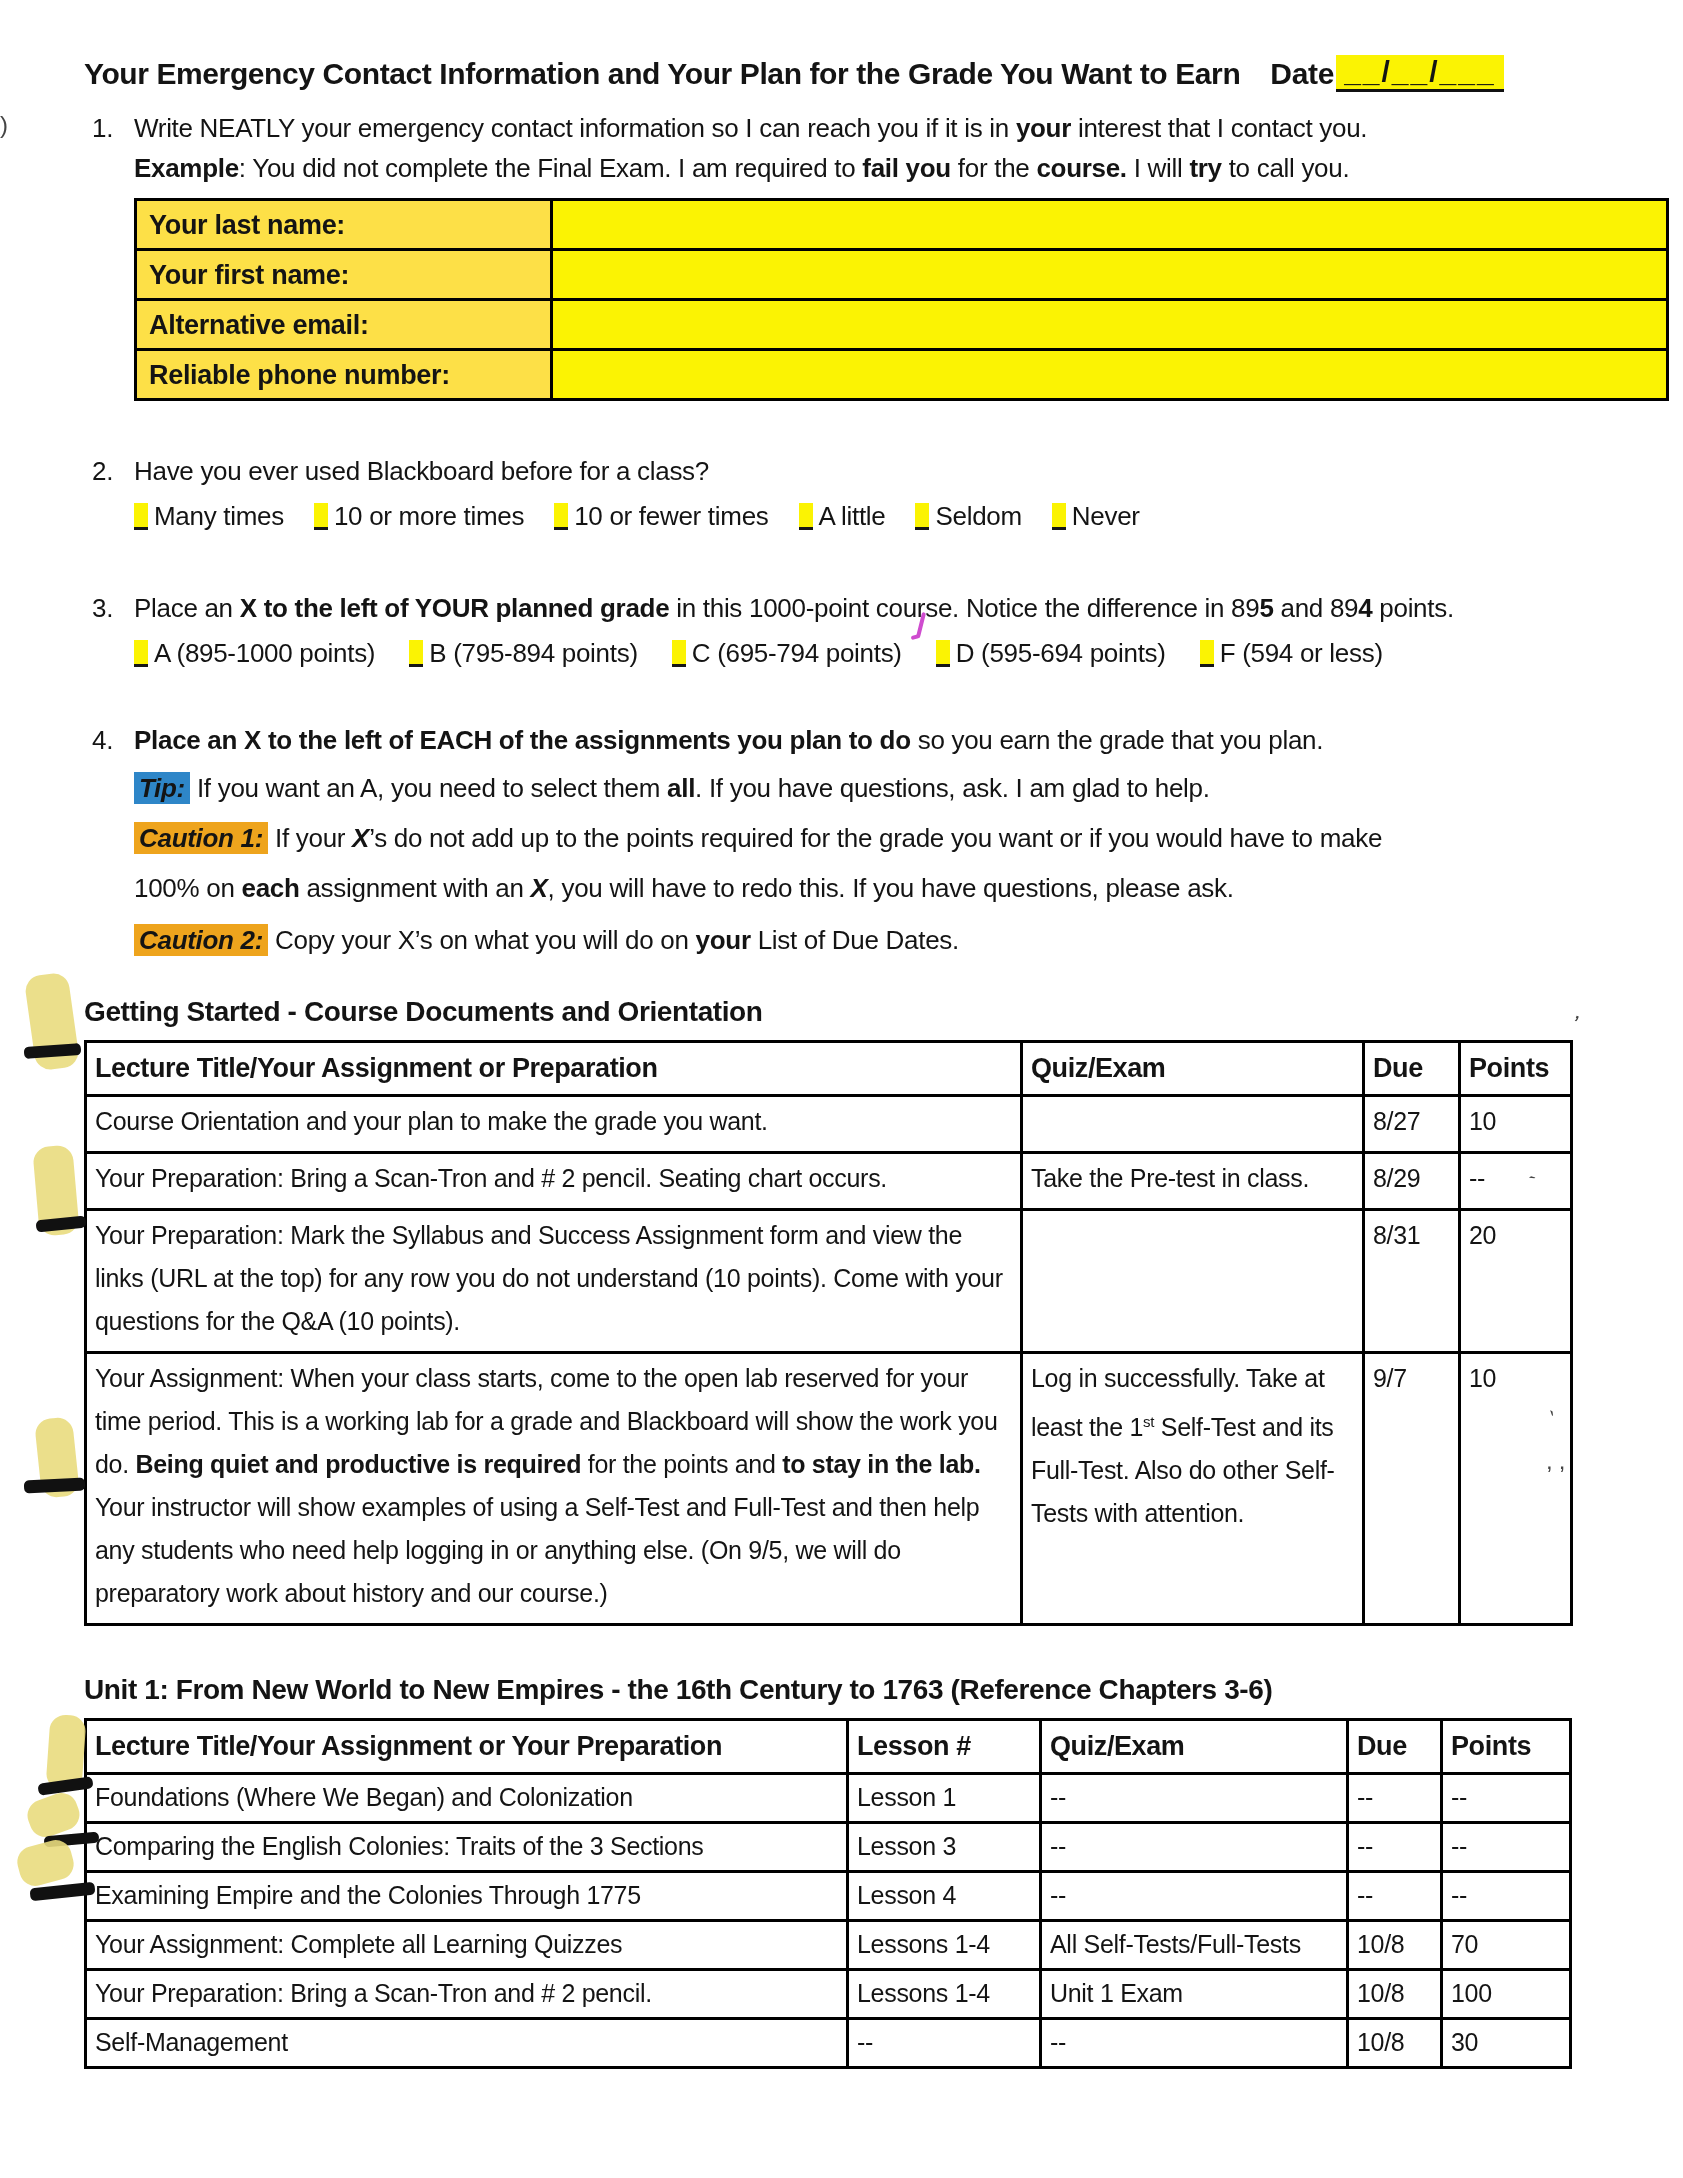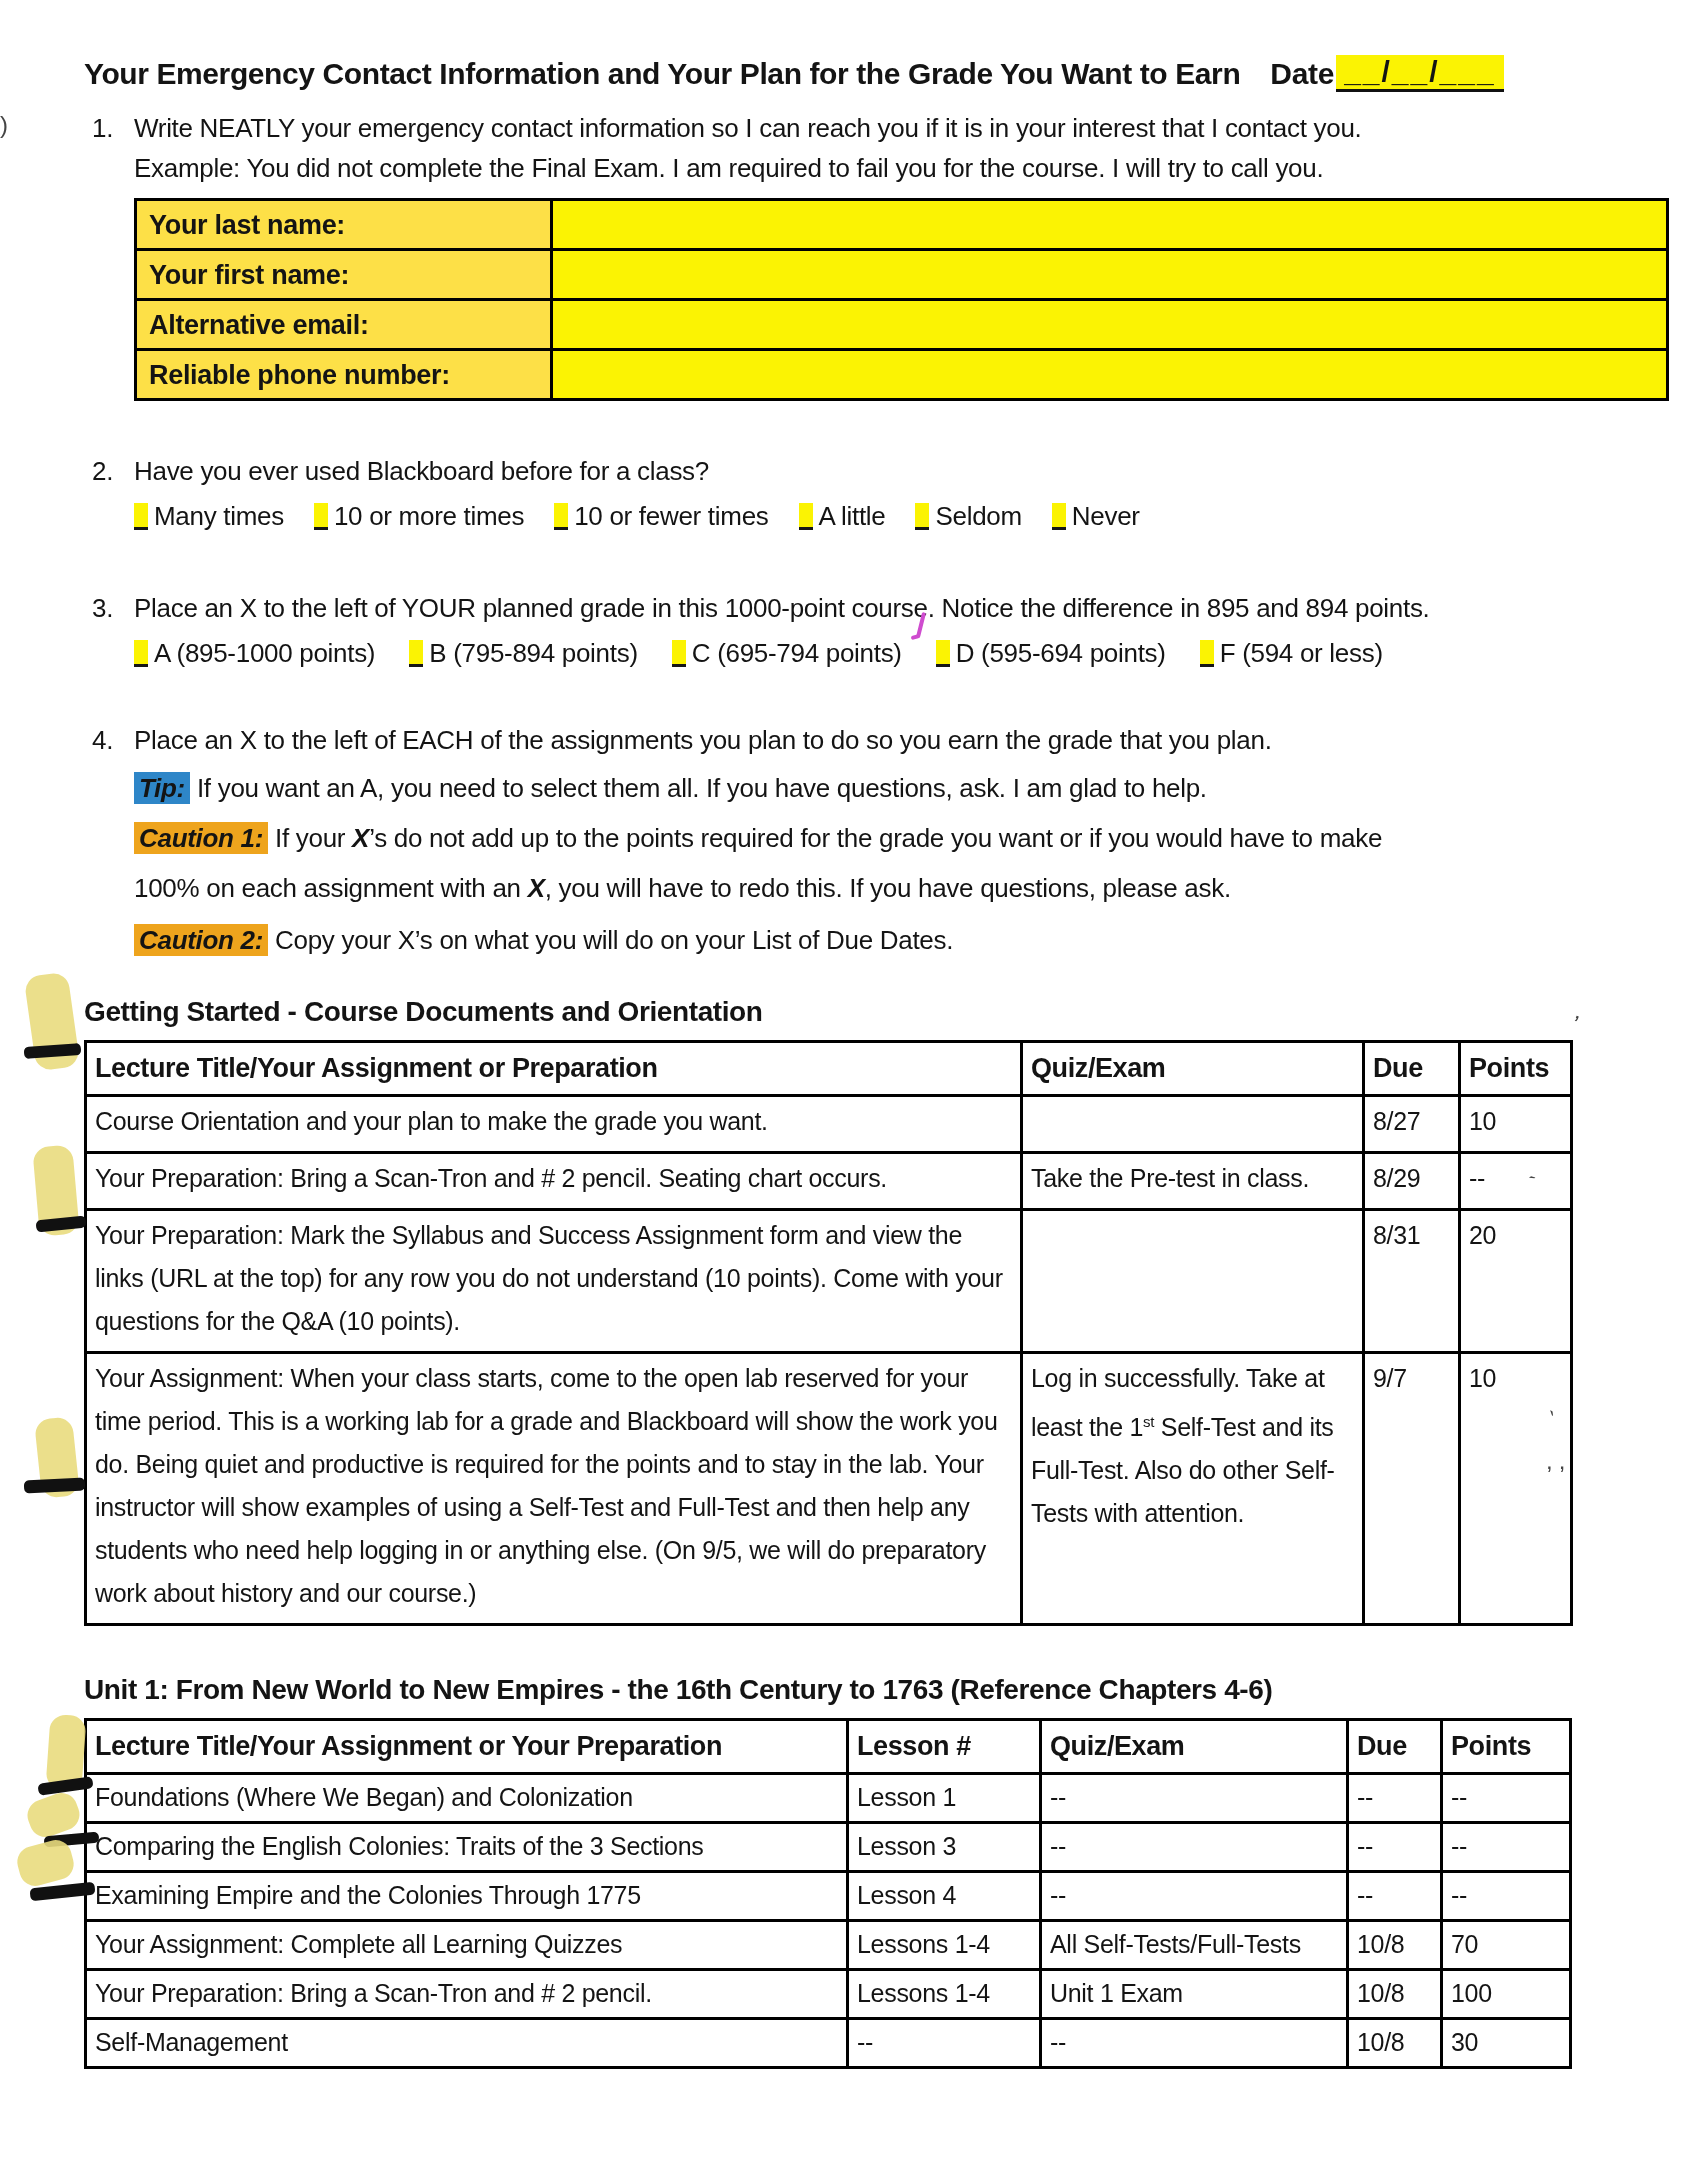--- a/index.html
+++ b/index.html
@@ -5,21 +5,21 @@
   * { margin:0; padding:0; box-sizing:border-box; }
   html,body { background:#ffffff; }
   body {
     width:1683px; height:2178px; position:relative; overflow:hidden;
     font-family:"Liberation Sans", sans-serif; color:#141414;
     letter-spacing:-0.3px;
   }
   .page { position:absolute; inset:0; padding:55px 59px 0 84px; }
 
   
-  .b   { font-weight:normal; }
+  .b   { font-weight:bold; }
   .bi  { font-weight:bold; font-style:italic; }
   .sup { vertical-align:super; font-size:0.6em; }
   .hl-yellow { background:#fbf303; }
 
   .titlebar { display:flex; align-items:baseline; gap:30px; }
   .titlebar h1 { font-size:30px; font-weight:bold; letter-spacing:-0.4px; }
   .date-group { display:flex; align-items:center; gap:2px; font-size:30px; font-weight:bold; }
   .date-blank { padding:0 8px; letter-spacing:2px; border-bottom:3px solid #111; }
 
   .item { display:flex; }
@@ -186,21 +186,21 @@
       </tr>
       <tr>
         <td><span>Your Assignment: When your class starts, come to the open lab reserved for your time period. This is a working lab for a grade and Blackboard will show the work you do. </span><span class="b">Being quiet and productive is required</span><span> for the points and </span><span class="b">to stay in the lab.</span><span>  Your instructor will show examples of using a Self-Test and Full-Test and then help any students who need help logging in or anything else. (On 9/5, we will do preparatory work about history and our course.)</span></td>
         <td><span>Log in successfully. Take at least the 1</span><span class="sup">st</span><span> Self-Test and its Full-Test. Also do other Self-Tests with attention.</span></td>
         <td>9/7</td>
         <td>10</td>
       </tr>
     </tbody>
   </table>
 
-  <h2 style="margin-top:48px;">Unit 1: From New World to New Empires - the 16th Century to 1763 (Reference Chapters 4-6)</h2>
+  <h2 style="margin-top:48px;">Unit 1: From New World to New Empires - the 16th Century to 1763 (Reference Chapters 3-6)</h2>
   <table class="tbl t2">
     <colgroup>
         <col style="width:762px">
         <col style="width:193px">
         <col style="width:307px">
         <col style="width:94px">
         <col style="width:129px">
       </colgroup>
     <thead>
       <tr>

